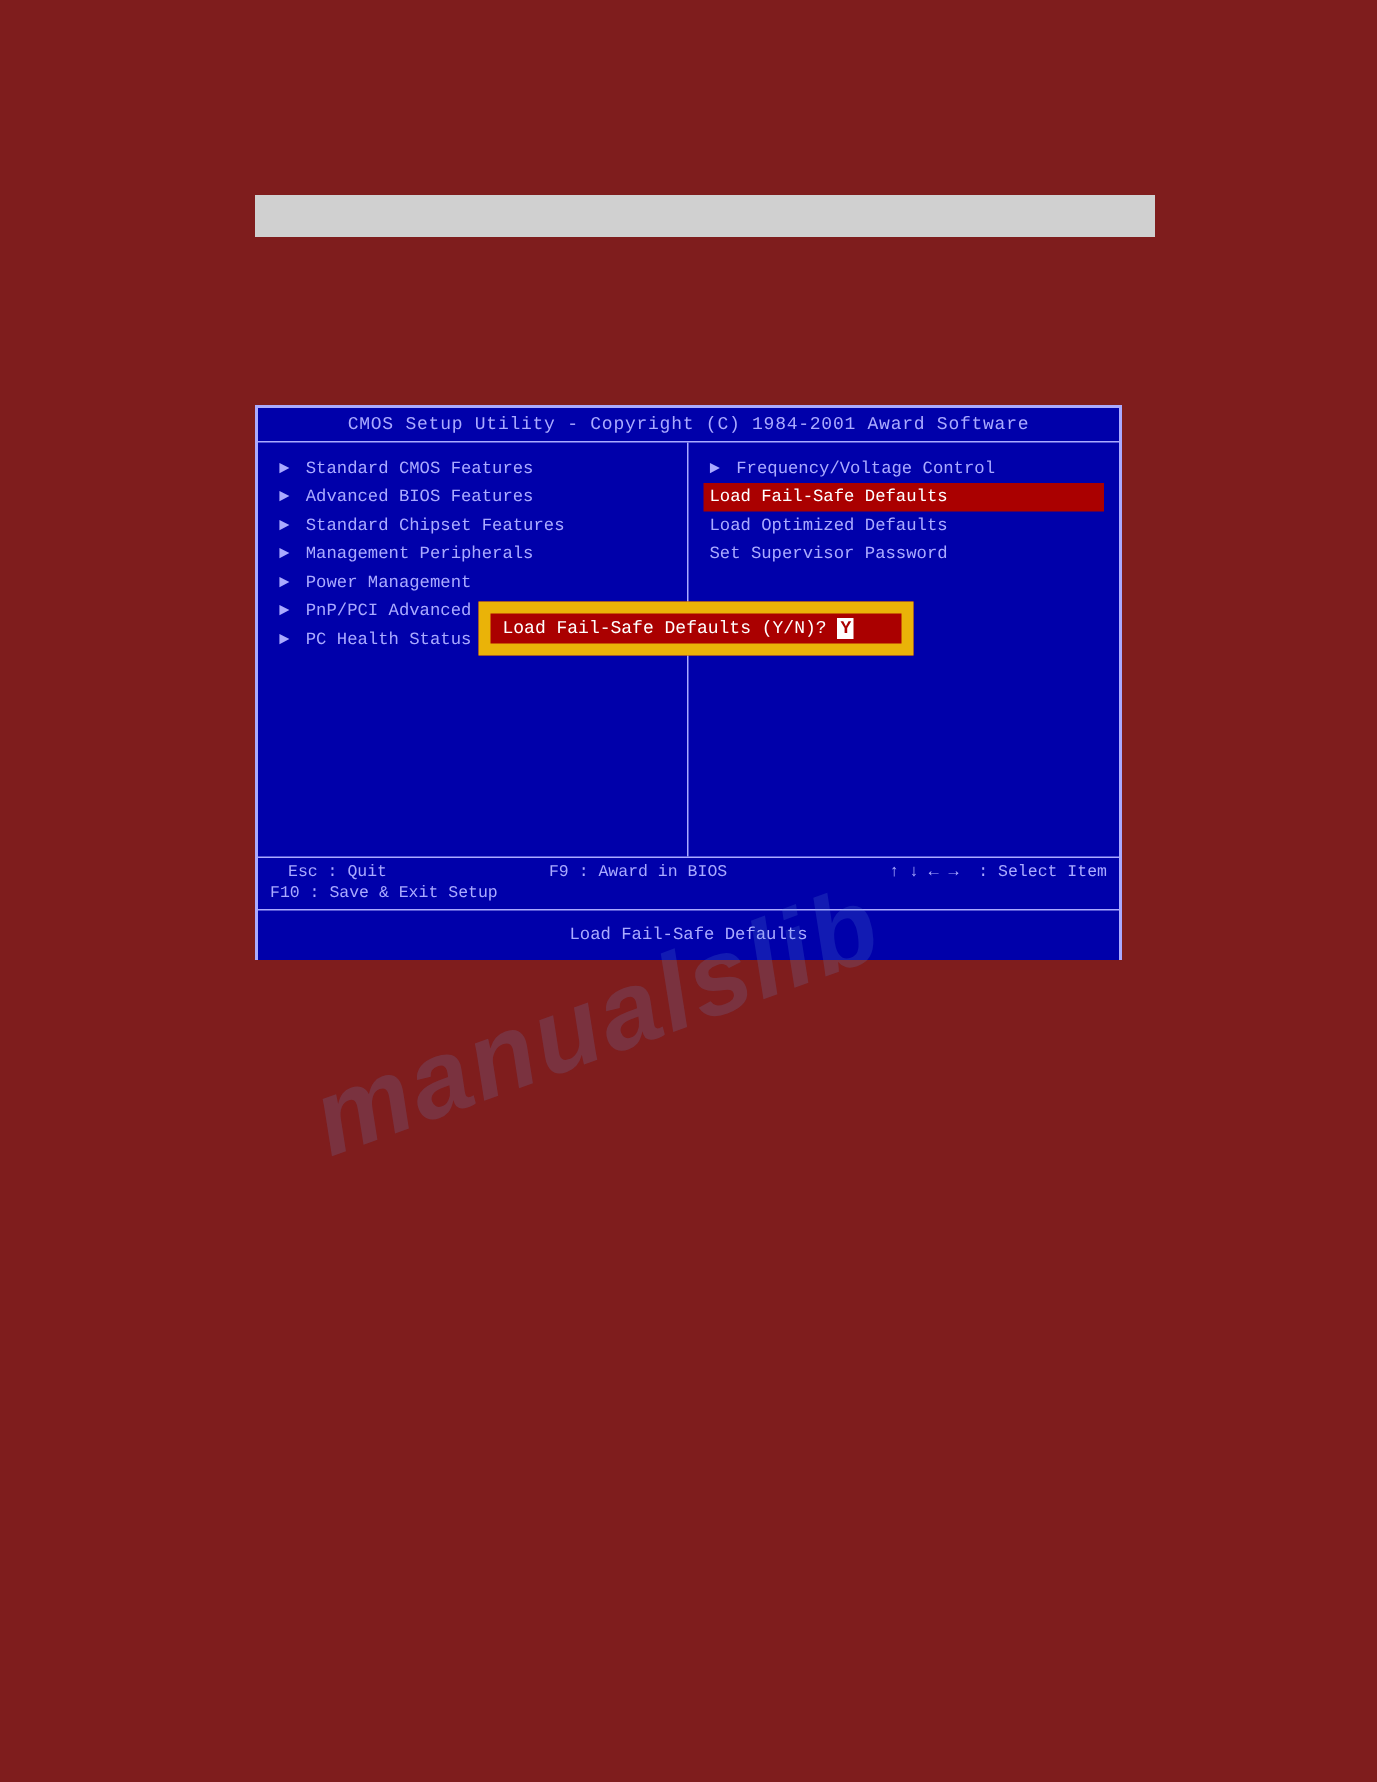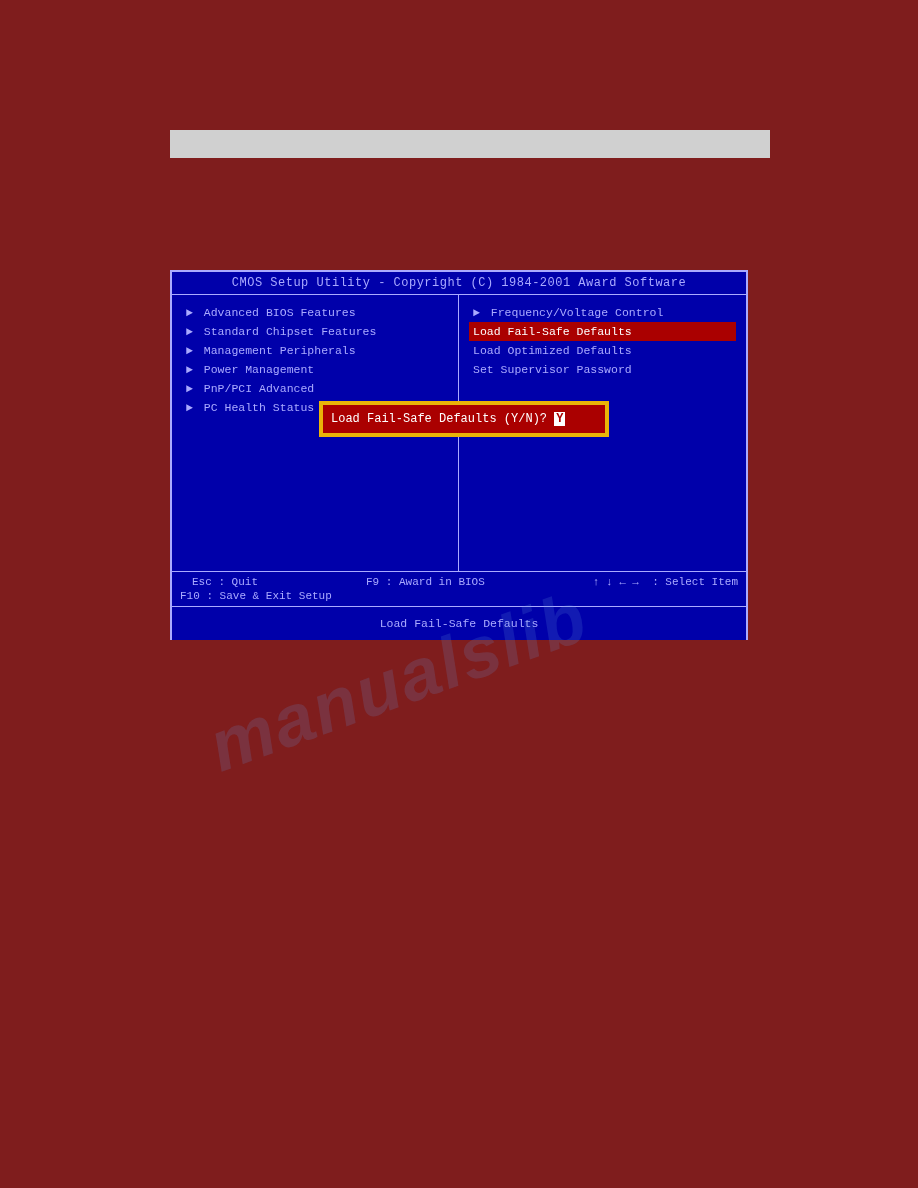--- a/index.html
+++ b/index.html
@@ -120,21 +120,21 @@
     }
 
     
     .bios-dialog {
       position: absolute;
       top: 185px;
       left: 45px;
       width: 300px;
       height: 38px;
       background: #aa0000;
-      border: 4px solid #eab308;
+      border: 8px solid #eab308;
       display: flex;
       align-items: center;
       padding: 0 8px;
       font-family: 'Courier New', Courier, monospace;
       font-size: 12px;
       color: #ffffff;
       z-index: 10;
     }
 
     .dialog-highlight {
@@ -171,20 +171,24 @@
 
     <div class="bios-title">
       <span>CMOS Setup Utility - Copyright (C) 1984-2001 Award Software</span>
     </div>
 
     <div class="bios-main">
 
       <div class="bios-left">
         <div class="bios-menu-item">
           <span class="arrow">►</span>
+          <span>Standard CMOS Features</span>
+        </div>
+        <div class="bios-menu-item">
+          <span class="arrow">►</span>
           <span>Advanced BIOS Features</span>
         </div>
         <div class="bios-menu-item">
           <span class="arrow">►</span>
           <span>Standard Chipset Features</span>
         </div>
         <div class="bios-menu-item">
           <span class="arrow">►</span>
           <span>Management Peripherals</span>
         </div>

